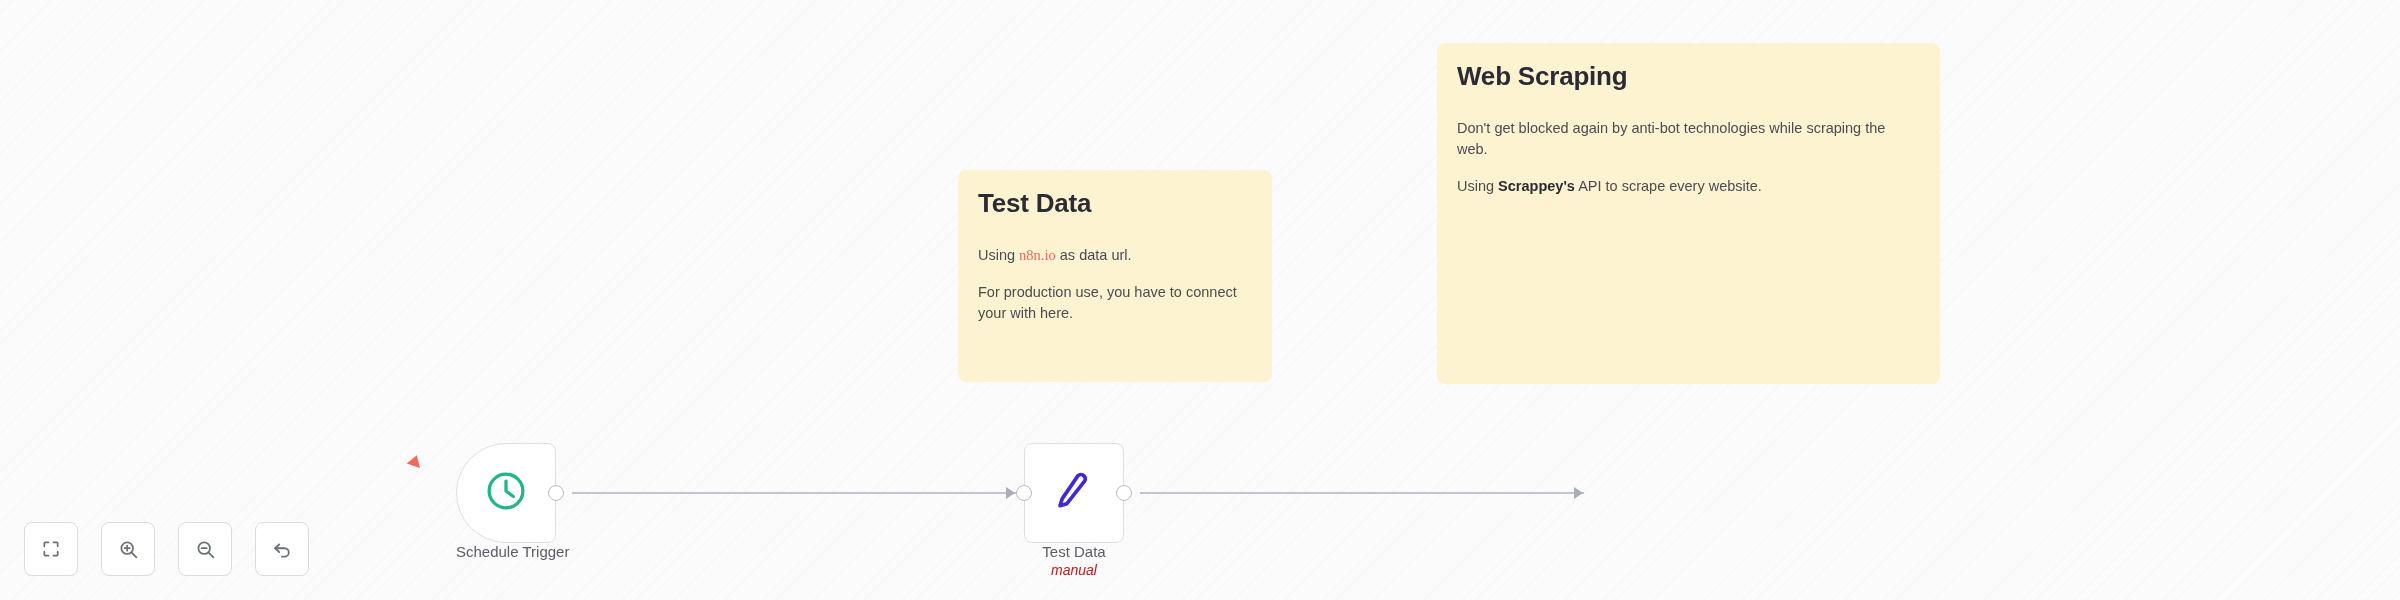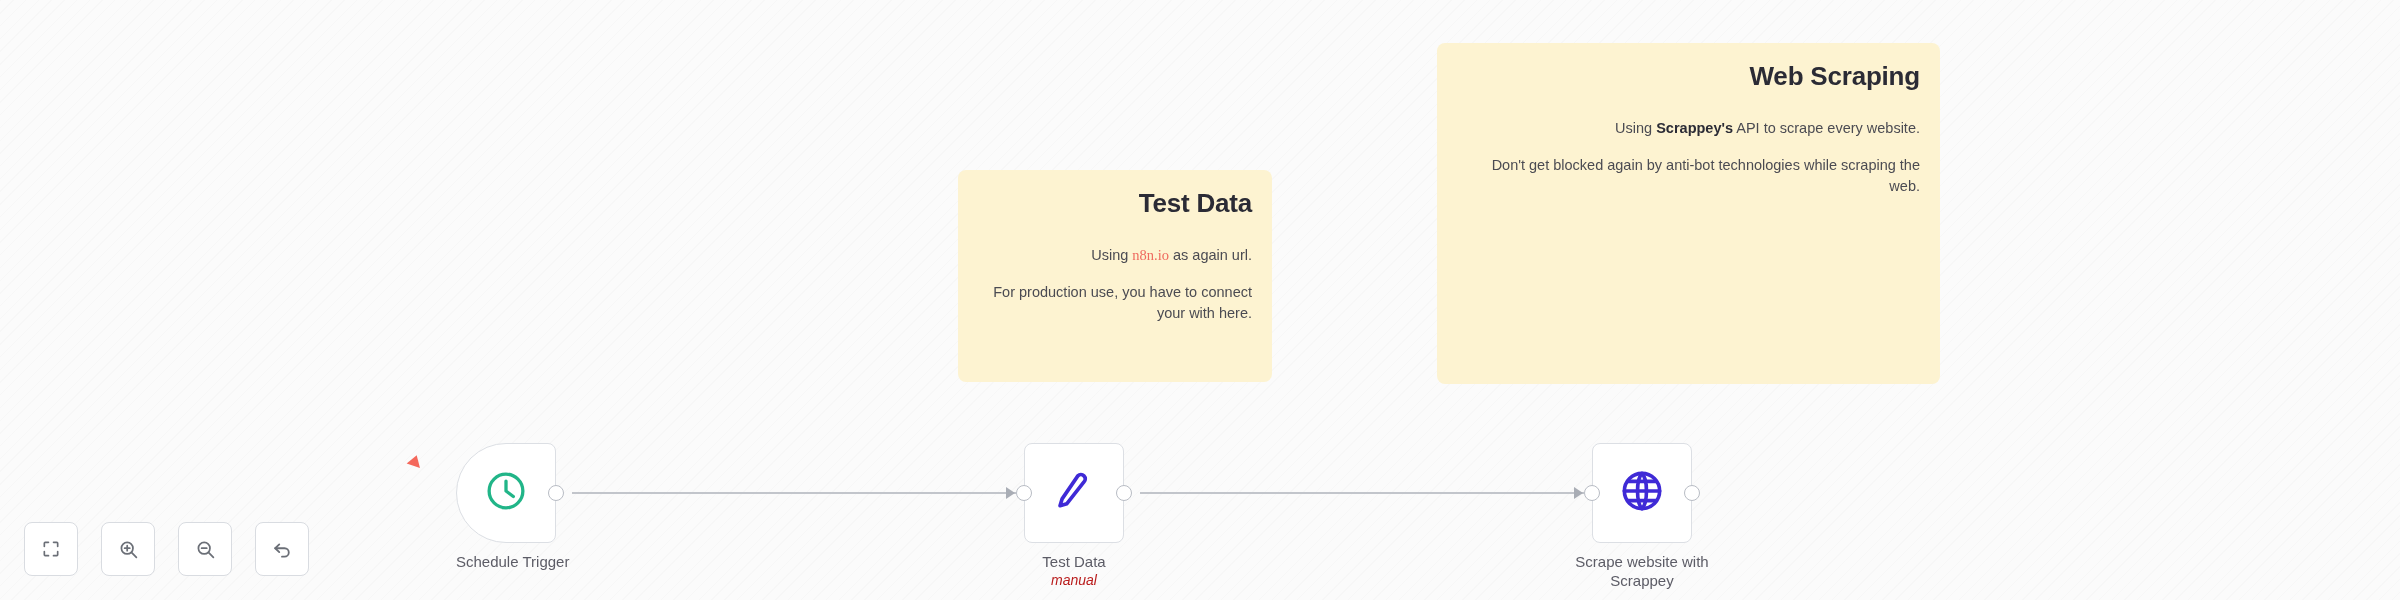--- a/index.html
+++ b/index.html
@@ -19,21 +19,20 @@
 
   #canvas { position:absolute; inset:0; }
 
   
   .sticky {
     position:absolute;
     background:#fdf3d1;
     border-radius:8px;
     padding:18px 20px 16px 20px;
     color:#3f3a2d;
-    text-align:right;
   }
   .sticky h2 {
     font-size:26px;
     font-weight:bold;
     color:#2b2b35;
     letter-spacing:-0.2px;
     margin-bottom:26px;
   }
   .sticky p {
     font-size:14.5px;
@@ -56,21 +55,20 @@
     width:100px; height:100px;
     background:#ffffff;
     border:1px solid #dcdfe4;
     border-radius:8px;
     display:flex; align-items:center; justify-content:center;
   }
   .node-box.trigger {
     border-radius:50px 8px 8px 50px;
   }
   .node-label {
-    margin-top:10px;
     text-align:center;
     font-size:15px;
     color:#5c5c66;
     line-height:1.25;
     white-space:nowrap;
   }
   .node-sub {
     text-align:center;
     font-size:14px;
     color:#b91c1c;
@@ -136,28 +134,28 @@
     transform:rotate(18deg);
   }
 </style>
 </head>
 <body>
 
 <div id="canvas">
 
   <div class="sticky" id="sticky-test">
     <h2>Test Data</h2>
-    <p><span>Using </span><span class="lnk">n8n.io</span><span> as again url.</span></p>
+    <p><span>Using </span><span class="lnk">n8n.io</span><span> as data url.</span></p>
     <p>For production use, you have to connect your with here.</p>
   </div>
 
   <div class="sticky" id="sticky-scrape">
     <h2>Web Scraping</h2>
+    <p>Don't get blocked again by anti-bot technologies while scraping the web.</p>
     <p><span>Using </span><b>Scrappey's</b><span> API to scrape every website.</span></p>
-    <p>Don't get blocked again by anti-bot technologies while scraping the web.</p>
   </div>
 
   <div class="conn-line" id="line-1"></div>
   <div class="arrowhead" id="arrow-1"></div>
   <div class="conn-line" id="line-2"></div>
   <div class="arrowhead" id="arrow-2"></div>
 
   <div class="node-group" id="node-schedule">
     <div class="node-box trigger">
       <span>
@@ -178,36 +176,20 @@
           <path d="M17.2 4.1 c0.9 0.9 0.9 2.3 0 3.2 L8.3 18.6 l-3.6 1.1 1.1 -3.6 L14.0 4.1 c0.9 -0.9 2.3 -0.9 3.2 0 z"></path>
         </svg>
       </span>
       <span class="endpoint in"></span>
       <span class="endpoint out"></span>
     </div>
     <div class="node-label">Test Data</div>
     <div class="node-sub">manual</div>
   </div>
 
-  <div class="node-group" id="node-scrape">
-    <div class="node-box">
-      <span>
-        <svg width="46" height="46" viewBox="0 0 24 24" fill="none" stroke="#3f2ad6" stroke-width="1.9" stroke-linecap="round" stroke-linejoin="round">
-          <circle cx="12" cy="12" r="9.2"></circle>
-          <path d="M2.8 12 H21.2"></path>
-          <path d="M4.6 7 H19.4"></path>
-          <path d="M4.6 17 H19.4"></path>
-          <path d="M12 2.8 c3.1 3.2 3.1 15.2 0 18.4 c-3.1 -3.2 -3.1 -15.2 0 -18.4 z"></path>
-        </svg>
-      </span>
-      <span class="endpoint in"></span>
-      <span class="endpoint out"></span>
-    </div>
-    <div class="node-label wrap">Scrape website with Scrappey</div>
-  </div>
 
   <div id="stray-marker"></div>
 
   <div id="toolbar">
     <div class="tool-btn">
       <span>
         <svg width="20" height="20" viewBox="0 0 24 24" fill="none" stroke="#6b6f77" stroke-width="2" stroke-linecap="round" stroke-linejoin="round">
           <path d="M4 9 V5 a1 1 0 0 1 1 -1 h4"></path>
           <path d="M20 9 V5 a1 1 0 0 0 -1 -1 h-4"></path>
           <path d="M4 15 v4 a1 1 0 0 0 1 1 h4"></path>

